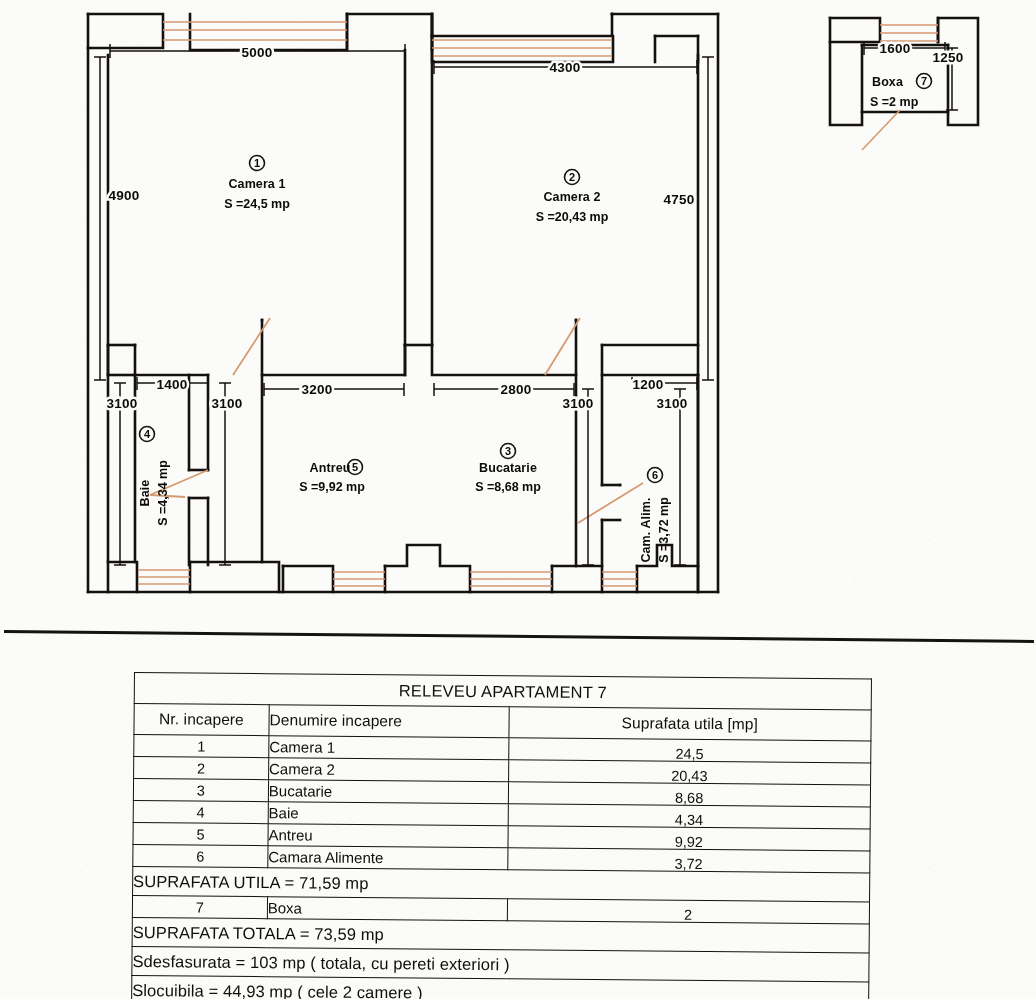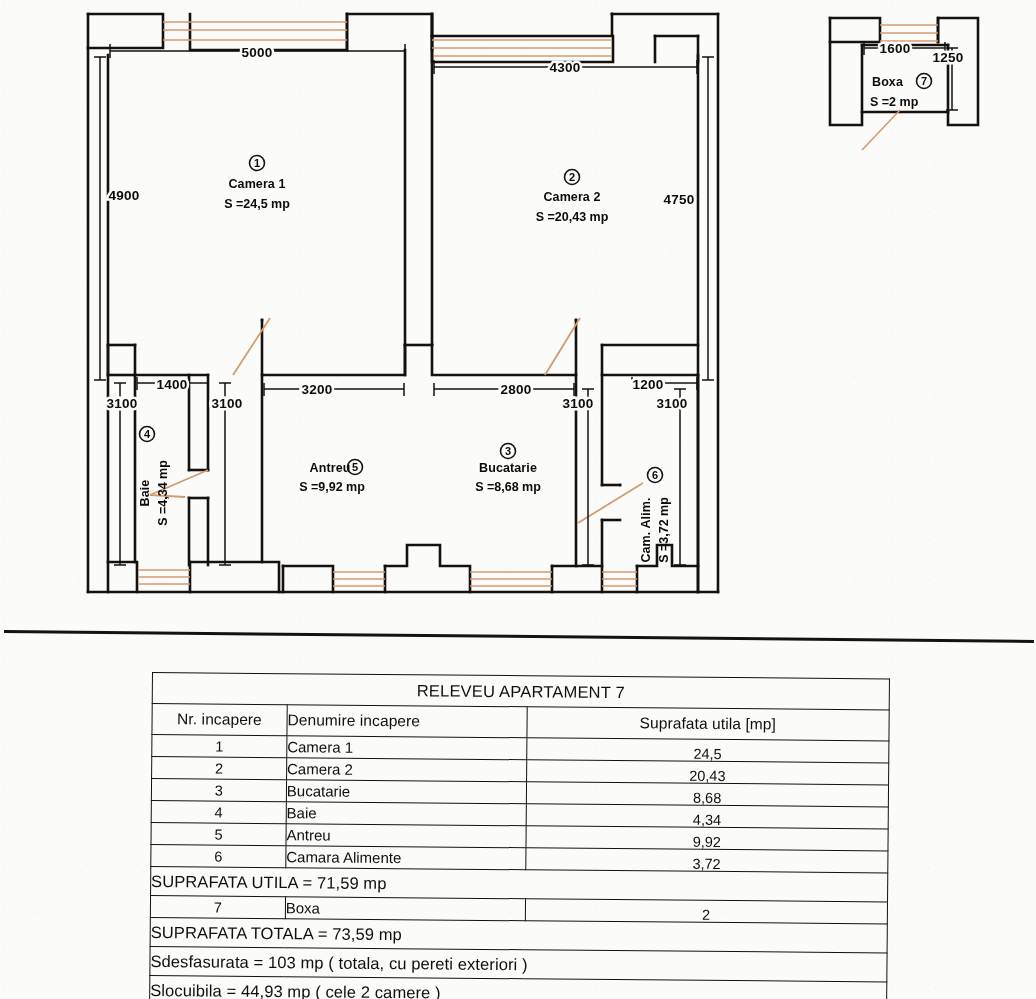--- a/index.html
+++ b/index.html
@@ -21,21 +21,21 @@
       radial-gradient(circle at 34% 77%, rgba(0,0,0,.02) 0 1px, transparent 1px),
       radial-gradient(circle at 85% 63%, rgba(0,0,0,.015) 0 1px, transparent 1px);
     background-size:37px 41px, 53px 47px, 61px 59px, 43px 67px;
     pointer-events:none;
   }
   #plan-area{position:absolute;left:0;top:0;width:1036px;height:625px;}
   #divider-line{
     position:absolute;left:4px;top:630px;width:1030px;height:3px;
     background:#15120f;transform:rotate(0.55deg);transform-origin:left center;
   }
-  #table-area{position:absolute;left:152px;top:672px;width:738px;height:320px;}
+  #table-area{position:absolute;left:134px;top:672px;width:738px;height:320px;}
 
   svg{display:block;}
   .plan-text{font-family:"Liberation Sans", sans-serif;fill:#0d0b09;}
   .rm-name{font-size:12.5px;font-weight:700;letter-spacing:.1px;}
   .rm-area{font-size:12.5px;font-weight:700;}
   .dim{font-size:13.5px;font-weight:700;letter-spacing:.3px;}
   .num-circ{font-size:11px;font-weight:700;}
 
   
   .tbl{

